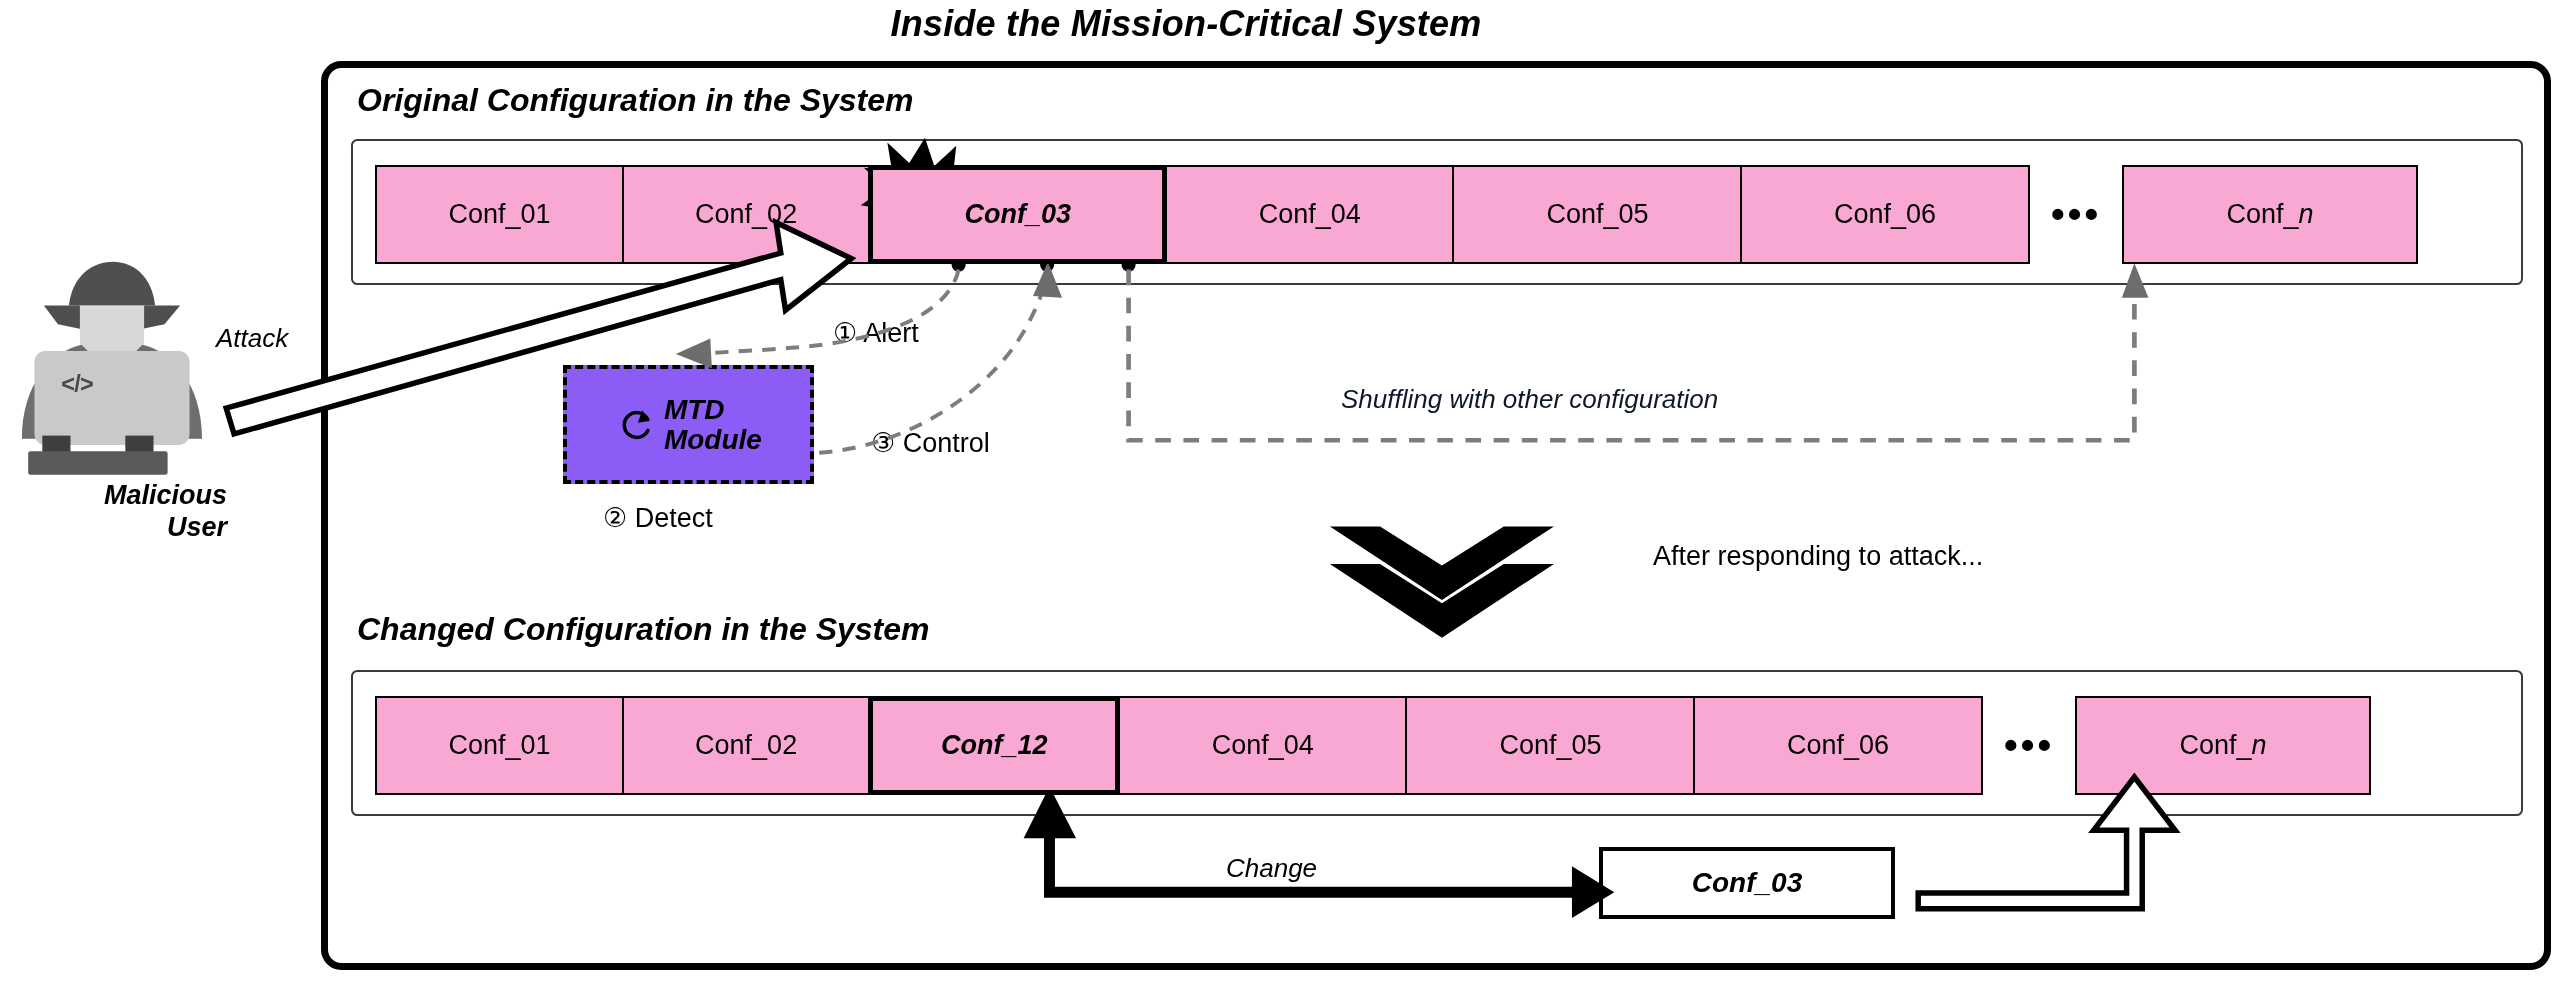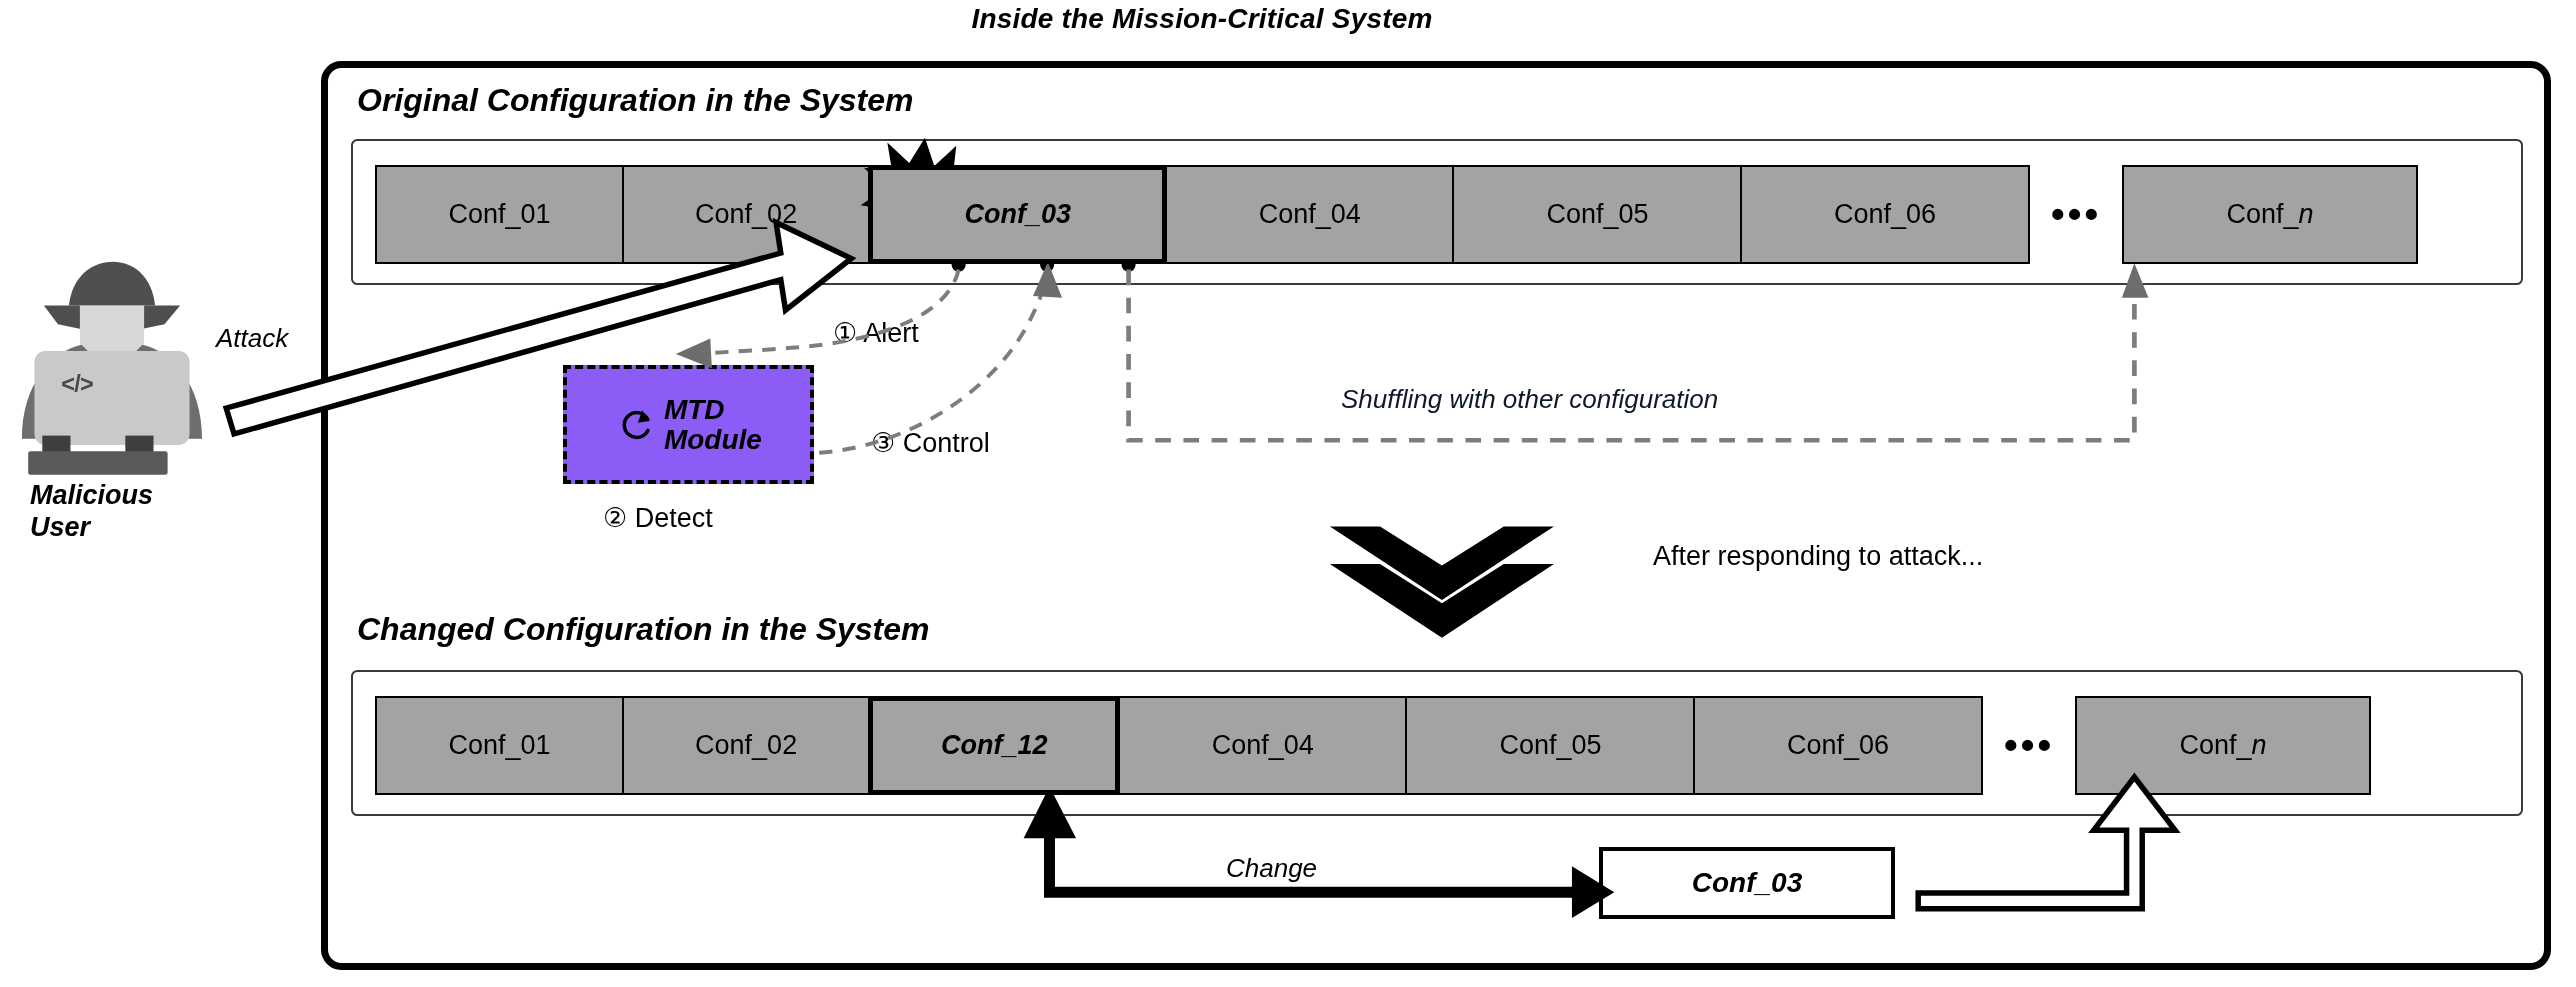--- a/index.html
+++ b/index.html
@@ -4,21 +4,21 @@
 <style>
   html,body{margin:0;padding:0;background:#fff;}
   body{width:2576px;height:987px;position:relative;overflow:hidden;
        font-family:"Liberation Sans", sans-serif;color:#000;}
 
   .abs{position:absolute;}
 
   
   #page-title{
     left:0;top:3.1px;width:2372px;text-align:center;
-    font-size:28px;font-weight:bold;font-style:italic;letter-spacing:0.2px;margin-left:16px;
+    font-size:36px;font-weight:bold;font-style:italic;letter-spacing:0.2px;
   }
 
   
   #system-container{
     left:321px;top:61px;width:2230px;height:909px;
     border:7px solid #000;border-radius:20.4px;background:#fff;box-sizing:border-box;
   }
 
   .section-label{
     font-size:32px;font-weight:bold;font-style:italic;white-space:nowrap;
@@ -29,38 +29,38 @@
   
   .config-panel{
     border:2.4px solid #3a3a3a;border-radius:6.3px;background:#fff;box-sizing:border-box;
   }
   #original-config-panel{left:351px;top:139px;width:2172px;height:146px;}
   #changed-config-panel{left:351px;top:670px;width:2172px;height:146px;}
 
   .config-row{position:absolute;left:22px;top:23.5px;height:99px;display:flex;align-items:stretch;}
 
   .config-cell{
-    border:2.4px solid #000;box-sizing:border-box;background:#a3a3a3;
+    border:2.4px solid #000;box-sizing:border-box;background:#f9a8d4;
     display:flex;align-items:center;justify-content:center;
     font-size:27px;white-space:nowrap;margin-left:-2.4px;
   }
   .config-cell:first-child{margin-left:0;}
   .config-cell.highlight{border:5.5px solid #000;font-weight:bold;font-style:italic;z-index:4;position:relative;}
   .config-cell .var{font-style:italic;}
 
   .ellipsis-cell{
     width:92px;display:flex;align-items:center;justify-content:center;
     font-size:39px;font-weight:bold;letter-spacing:3.1px;line-height:.4;
   }
 
   
   #malicious-user{left:6.3px;top:257px;width:212px;height:235px;}
   #malicious-user-label{
-    left:0;top:480px;width:227px;text-align:left;
-    font-size:27px;font-weight:bold;font-style:italic;line-height:1.18;padding-left:30px;
+    left:0;top:480px;width:227px;text-align:right;
+    font-size:27px;font-weight:bold;font-style:italic;line-height:1.18;
   }
 
   
   #mtd-module{
     left:563px;top:365px;width:251px;height:119px;
     border:4.7px dashed #000;background:#8b5cf6;box-sizing:border-box;
     display:flex;align-items:center;justify-content:center;gap:7.8px;padding-left:3.1px;
   }
   #mtd-module-label{
     font-size:28px;font-weight:bold;font-style:italic;line-height:1.06;text-align:left;

